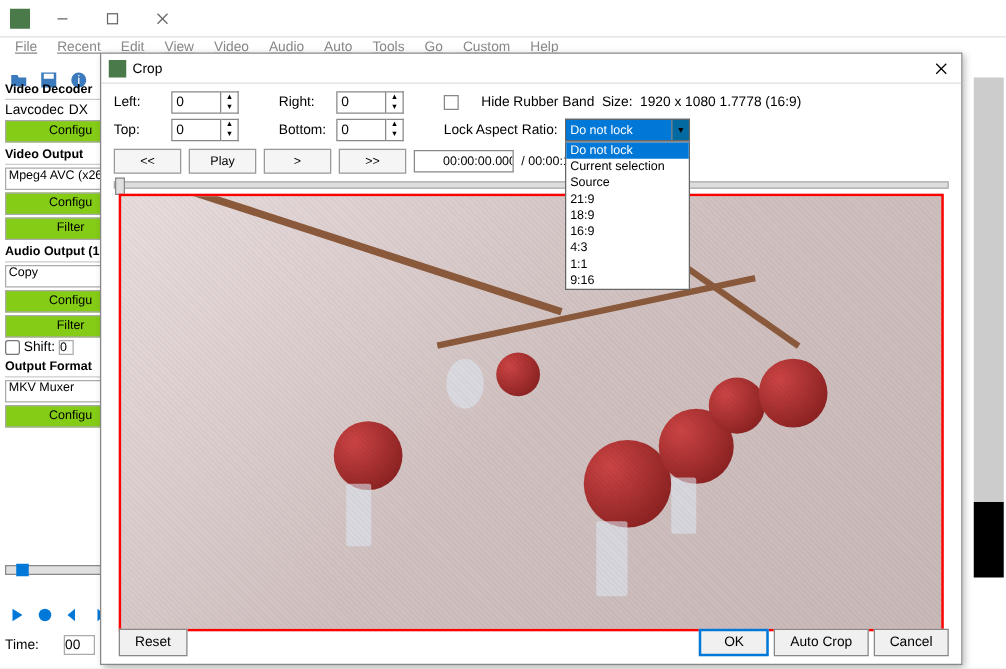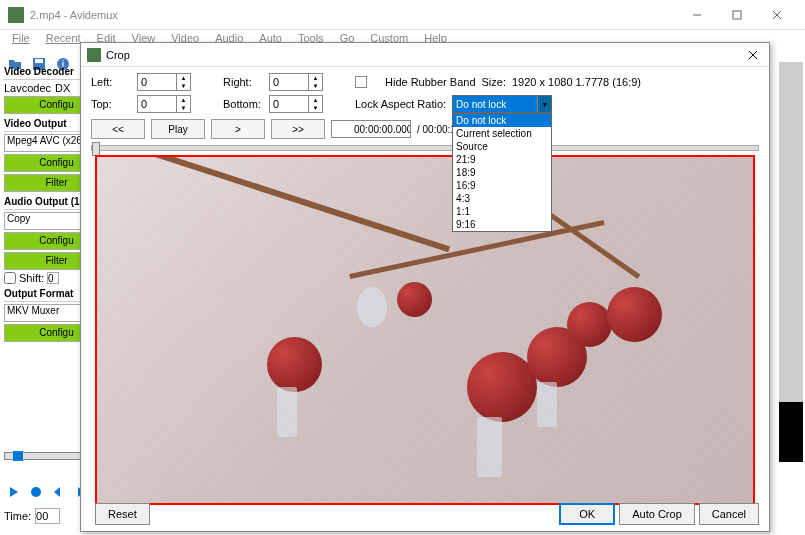--- a/index.html
+++ b/index.html
@@ -31,21 +31,21 @@
 .chk { display: flex; align-items: center; gap: 3px; margin-top: 2px; }
 .chk input { width: 12px; height: 12px; }
 .spinsmall { width: 30px; height: 16px; border: 1px solid #aaa; font-size: 10px; }
 
 
 .timeline { position: absolute; left: 4px; top: 452px; width: 100px; height: 8px; background: #e0e0e0; border: 1px solid #888; }
 .timeline .tick { position: absolute; width: 10px; height: 10px; background: #0078d7; top: -2px; left: 8px; }
 .playback { position: absolute; left: 4px; top: 482px; display: flex; gap: 2px; }
 .pbtn { width: 20px; height: 20px; display: flex; align-items: center; justify-content: center; }
 .pbtn svg { width: 16px; height: 16px; }
-.timebar { position: absolute; left: 4px; top: 508px; display: flex; align-items: center; gap: 4px; }
+.timebar { position: absolute; left: 4px; top: 508px; display: flex; align-items: center; gap: 20px; }
 .timebar input { width: 25px; height: 16px; border: 1px solid #aaa; }
 
 
 .dialog { position: absolute; left: 80px; top: 42px; width: 690px; height: 490px; background: #fff; border: 1px solid #888; box-shadow: 2px 2px 6px rgba(0,0,0,.3); }
 .dlg-title { height: 24px; display: flex; align-items: center; padding: 0 6px; border-bottom: 1px solid #ddd; }
 .dlg-title .icon { width: 14px; height: 14px; background: #4a7a4a; margin-right: 5px; }
 .dlg-title .txt { flex: 1; }
 .dlg-title .close { width: 20px; height: 20px; display: flex; align-items: center; justify-content: center; }
 
 .dlg-body { padding: 6px 10px; }
@@ -87,21 +87,20 @@
 .spacer { flex: 1; }
 
 
 .videosliver { position: absolute; right: 2px; top: 62px; width: 24px; height: 400px; background: linear-gradient(#ccc 0%, #ccc 85%, #000 85%, #000 100%); }
 </style>
 </head>
 <body>
 
 <div class="titlebar">
   <div class="app-icon"></div>
-  <div class="title">2.mp4 - Avidemux</div>
   <div class="winbtn">
       <svg viewBox="0 0 10 10">
         <line x1="1" y1="5" x2="9" y2="5" stroke="#666"></line>
       </svg>
     </div>
   <div class="winbtn">
       <svg viewBox="0 0 10 10">
         <rect x="1" y="1" width="8" height="8" fill="none" stroke="#666"></rect>
       </svg>
     </div>

